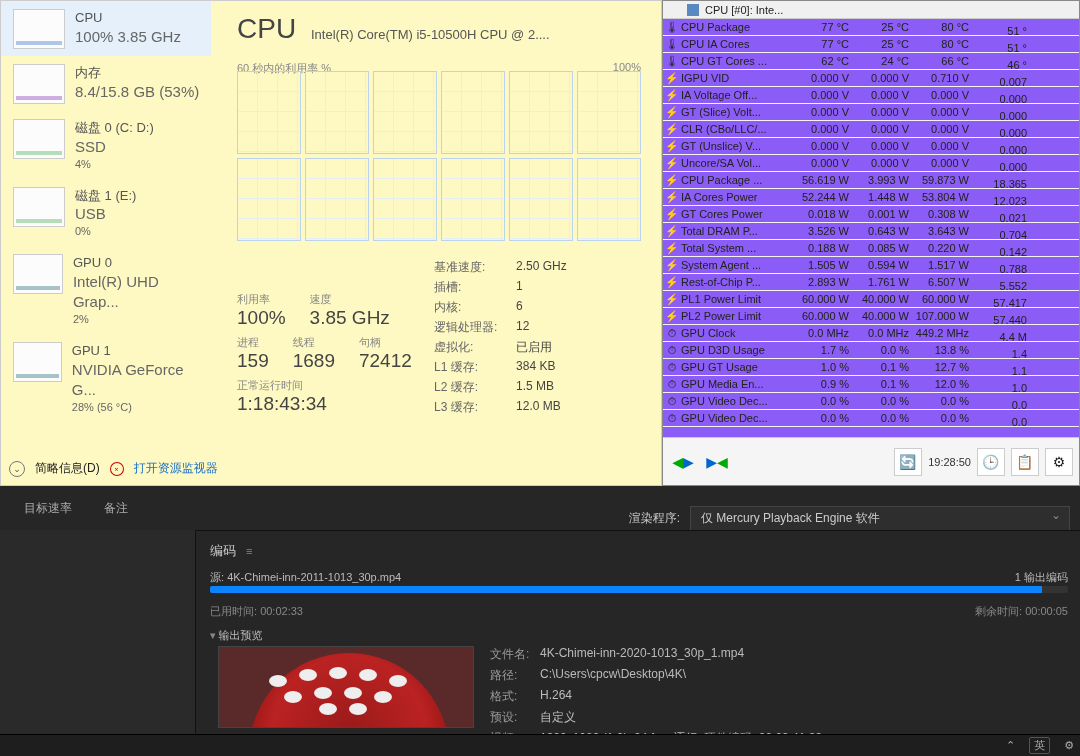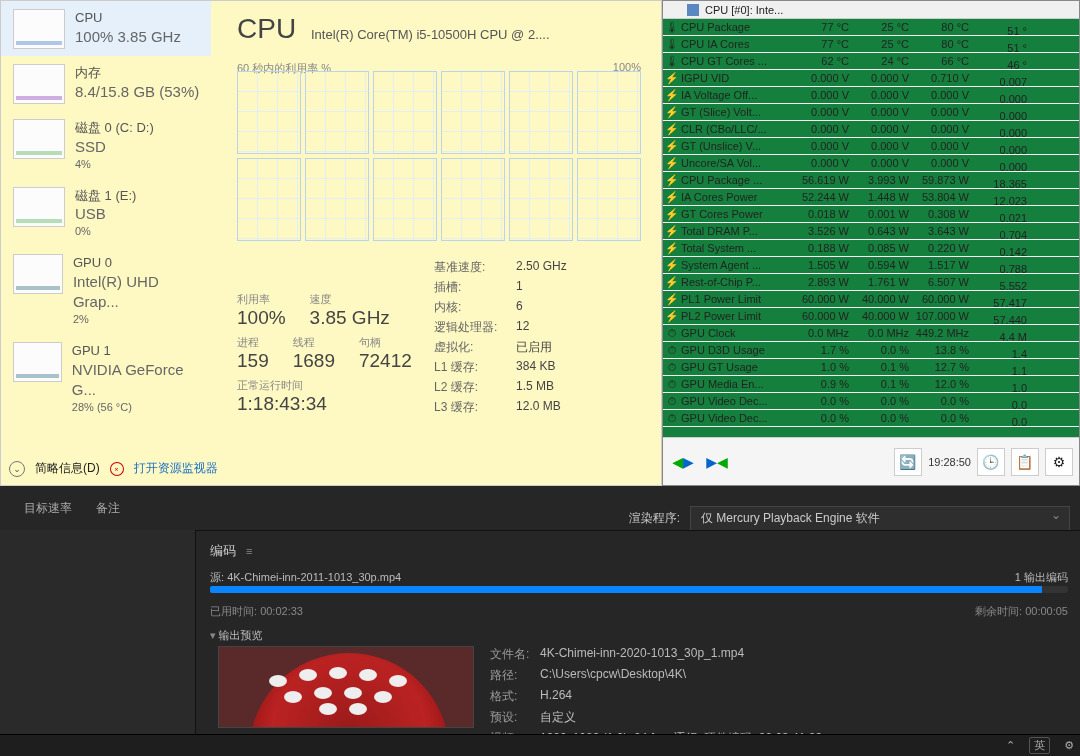--- a/index.html
+++ b/index.html
@@ -29,39 +29,39 @@
   .stats { position:absolute; left:8px; top:258px; width:404px; display:flex;align-items:flex-end; }
   .stats .col1 { width:200px; }
   .stats .col2 { width:210px; font-size:12px; color:#555; }
   .slabel { font-size:11px; color:#888; }
   .sval { font-size:19px; color:#444; margin-bottom:4px; }
   .srow { display:flex; gap:24px; margin-bottom:2px; }
   .kvrow { display:flex; margin-bottom:3px; }
   .kvrow .k { width:82px; color:#666; }
   .kvrow .v { color:#444; }
   
-  .hwinfo { position:absolute; left:662px; top:0; width:418px; height:486px; background:#15803d; border:1px solid #888; }
+  .hwinfo { position:absolute; left:662px; top:0; width:418px; height:486px; background:#8b5cf6; border:1px solid #888; }
   .hw-header { background:#f0f0f0; border-bottom:1px solid #ccc; height:18px; font-size:11px; padding-left:24px; display:flex; align-items:center; }
   .hw-header .proc-icon { width:12px; height:12px; background:#5a88c0; margin-right:6px; }
   .hw-rows { position:absolute; top:18px; left:0; right:0; height:420px; overflow:hidden; }
   .hw-row { display:flex; height:17px; align-items:center; font-size:11px; border-bottom:1px solid #f4f4f4; }
   .hw-row .ic { width:18px; text-align:center; }
   .hw-row .nm { width:114px; white-space:nowrap; overflow:hidden; text-overflow:ellipsis; padding-right:4px; }
   .hw-row .c { width:60px; text-align:right; padding-right:6px; }
   .hw-row .c.edge { width:58px;margin-top:8px; }
   .hw-toolbar { position:absolute; left:0; bottom:0; right:0; height:48px; border-top:1px solid #ccc; background:#f5f5f5; display:flex; align-items:center; gap:6px; padding:0 6px; }
   .hw-toolbar .arrow-btn { width:28px; height:24px; display:flex; align-items:center; justify-content:center; font-size:14px; border:1px solid transparent; }
   .hw-toolbar .clock-lbl { font-size:11px; color:#333; }
   .hw-toolbar .ico { width:28px; height:28px; border:1px solid #ccc; background:#fff; display:flex; align-items:center; justify-content:center; font-size:14px; }
   .arrow-green { color:#0a0; }
   .arrow-blue { color:#06c; }
 
   
   .ame { position:absolute; left:0; top:486px; width:1080px; height:270px; background:#262626; color:#c8c8c8; font-size:12px; }
-  .ame-top-tabs { position:absolute; left:24px; top:14px; color:#aaa; display:flex; gap:24px; font-size:12px; }
+  .ame-top-tabs { position:absolute; left:24px; top:14px; color:#aaa; display:flex; gap:32px; font-size:12px; }
   .ame-renderer { position:absolute; right:10px; top:20px; display:flex; align-items:center; gap:10px; }
   .ame-renderer .dd { background:#2e2e2e; border:1px solid #444; padding:3px 24px 3px 10px; color:#ccc; position:relative; width:380px; font-size:12px; }
   .ame-renderer .dd:after { content:"⌄"; position:absolute; right:8px; top:1px; color:#888; }
   .ame-sep { position:absolute; left:0; top:44px; right:0; border-top:1px solid #111; }
   .enc-label { position:absolute; left:210px; top:56px; color:#ccc; font-size:13px; }
   .enc-menu { font-size:11px; color:#888; margin-left:10px; }
   .src-line { position:absolute; left:210px; top:84px; right:12px; color:#bbb; font-size:11px; display:flex; justify-content:space-between; }
   .progress { position:absolute; left:210px; top:100px; right:12px; height:7px; background:#333; border-radius:2px; overflow:hidden; }
   .progress .bar { height:100%; background:#0a84ff; }
   .time-line { position:absolute; left:210px; top:118px; right:12px; color:#888; font-size:11px; display:flex; justify-content:space-between; }

